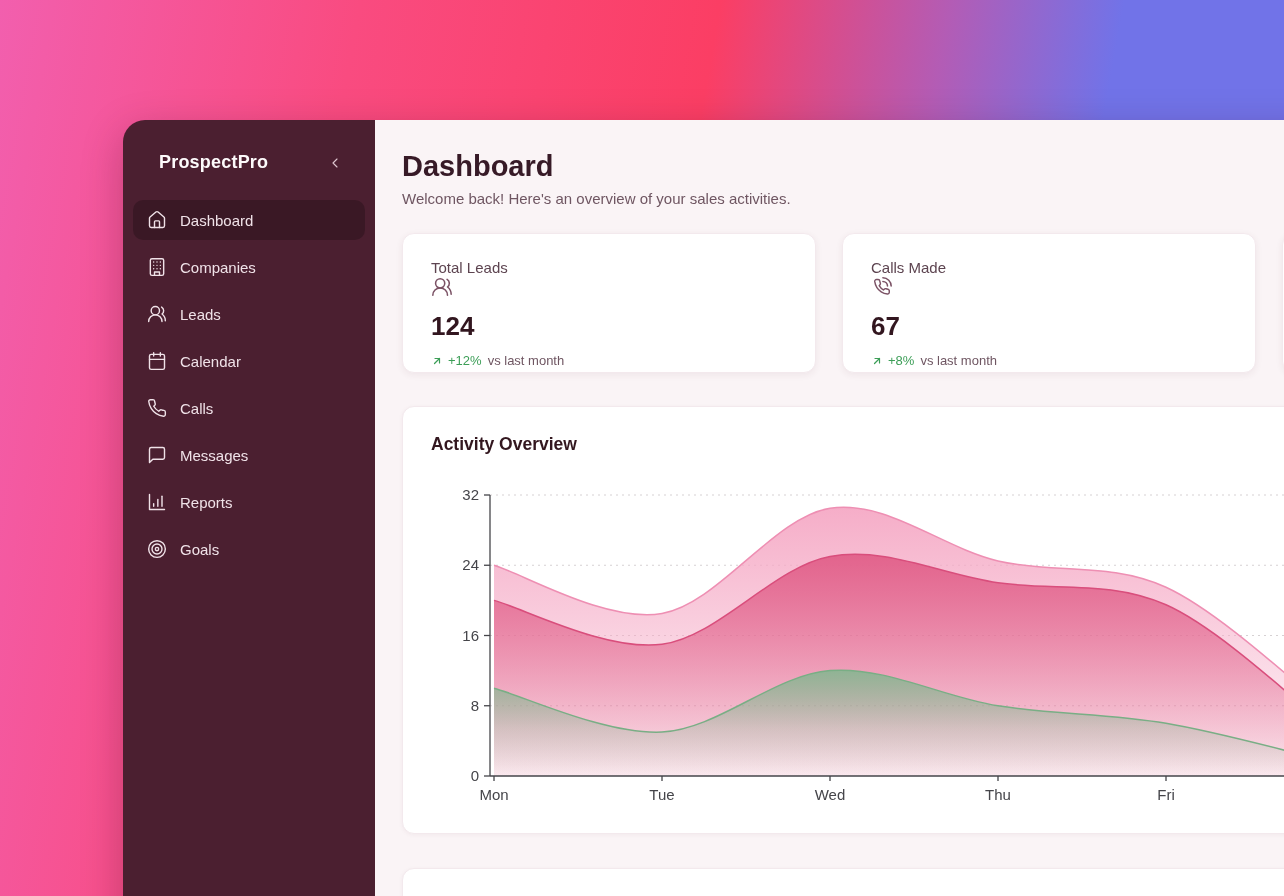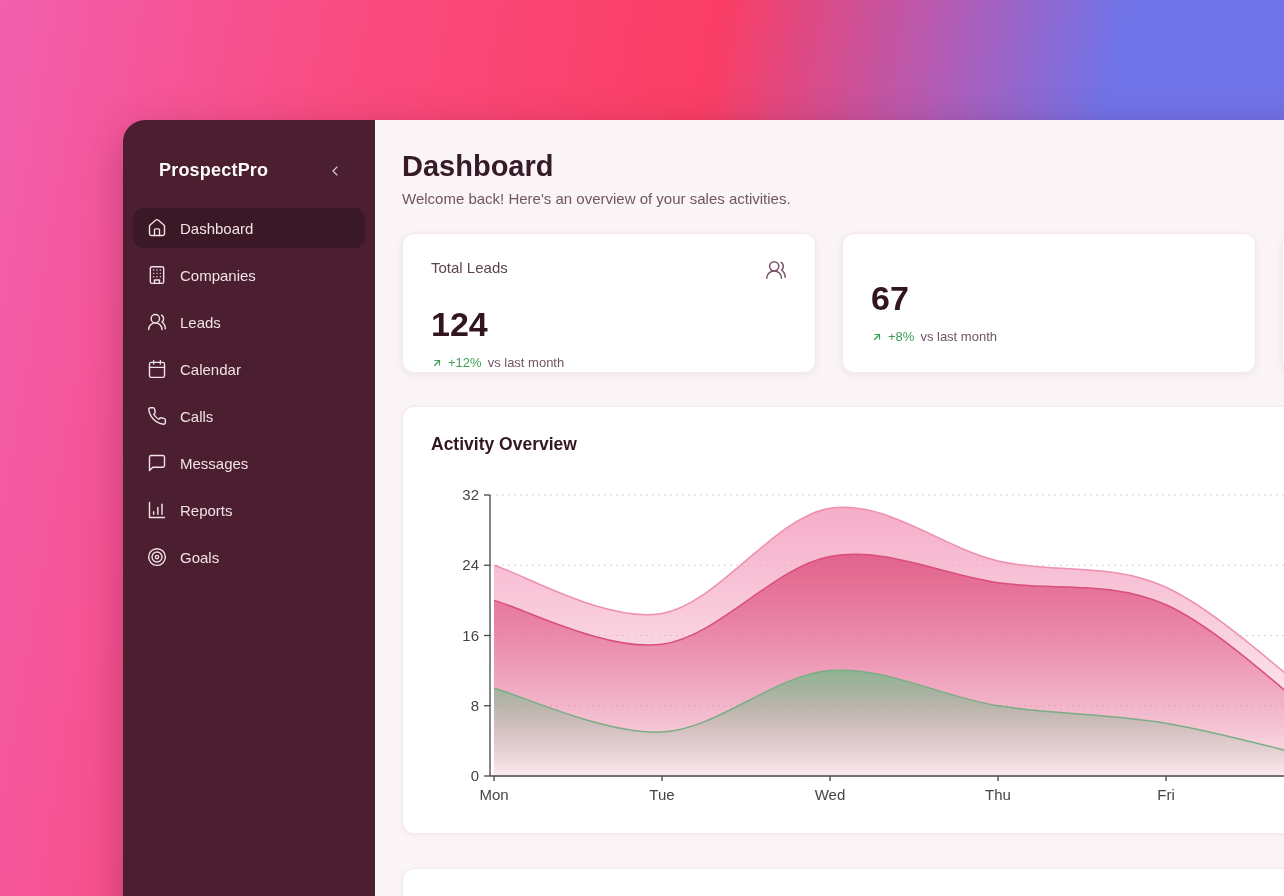--- a/index.html
+++ b/index.html
@@ -17,21 +17,21 @@
   .app {
     position:absolute; left:123px; top:120px; width:1400px; height:900px;
     border-top-left-radius:22px; overflow:hidden; display:flex;
     box-shadow:0 12px 40px rgba(60,10,40,.28);
   }
   
   .sidebar {
     flex:0 0 252px; width:252px; background:var(--sidebar-bg,#4b1f30);
     color:#f2e5eb; display:flex; flex-direction:column;
   }
-  .side-head { display:flex; align-items:center; justify-content:space-between; padding:40px 30px 0 36px; }
+  .side-head { display:flex; align-items:center; justify-content:space-between; padding:32px 30px 0 36px; }
   .brand { font-size:18px; font-weight:700; color:#fdfafb; letter-spacing:.2px; }
   .collapse-btn { background:none; border:none; cursor:pointer; color:#ddc6cf; display:flex; padding:2px; }
   .collapse-btn svg { width:16px; height:16px; }
   .nav { margin-top:27px; padding:0 10px; display:flex; flex-direction:column; gap:7px; }
   .nav-item {
     display:flex; align-items:center; gap:13px; height:40px; padding:0 14px;
     border-radius:10px; font-size:15px; color:#f0e2e8; cursor:pointer;
   }
   .nav-item.active { background:rgba(0,0,0,.22); }
   .nav-item svg { width:20px; height:20px; flex:0 0 20px; }
@@ -39,25 +39,25 @@
   
   .main { flex:1; background:var(--main-bg,#faf4f6); padding:28px 28px 28px 27px; overflow:hidden; }
   .page-title { font-size:29px; font-weight:700; color:var(--title,#371a27); margin-top:2px; }
   .page-sub { font-size:15px; color:var(--muted,#6f5662); margin-top:7px; }
   .stats-row { display:flex; gap:26px; margin-top:26px; }
   .stat-card {
     flex:0 0 414px; width:414px; height:140px; background:#fff; border-radius:12px;
     border:1px solid var(--card-border,#f3e9ed); box-shadow:0 2px 7px rgba(90,40,60,.07);
     padding:25px 28px;
   }
-  .stat-top { display:flex; justify-content:space-between; align-items:flex-start; }
+  .stat-top { display:flex; justify-content:space-between; align-items:flex-start;flex-direction:column; }
   .stat-label { font-size:15px; color:#5d4450; }
   .stat-icon { color:#7b5265; }
   .stat-icon svg { width:22px; height:22px; }
-  .stat-value { font-size:34px; font-weight:700; color:#32161f; margin-top:20px; }
+  .stat-value { font-size:26px; font-weight:700; color:#32161f; margin-top:9px; }
   .stat-trend { margin-top:11px; font-size:13px; color:var(--muted,#6f5662); display:flex; align-items:center; gap:6px; }
   .trend-up { color:var(--trend-green,#3c9e57); display:flex; align-items:center; gap:5px;text-align:center; }
   .trend-up svg { width:12px; height:12px; }
   .chart-card {
     margin-top:33px; width:1062px; background:#fff; border-radius:12px;
     border:1px solid var(--card-border,#f3e9ed); box-shadow:0 1px 4px rgba(90,40,60,.05);
     padding:27px 28px 24px;
   }
   .chart-title { font-size:17.5px; font-weight:700; color:#33171f; }
   #activity-chart { display:block; margin-top:14px; }
@@ -168,20 +168,30 @@
                 <path d="M7 17 17 7"></path>
                 <path d="M8 7h9v9"></path>
               </svg>
             <span>+12%</span>
           </span>
           <span>vs last month</span>
         </div>
       </div>
 
       <div class="stat-card">
+        <div class="stat-top">
+          <span class="stat-label">Calls Made</span>
+          <span class="stat-icon">
+            <svg class="icon-stroke" viewBox="0 0 24 24">
+                <path d="M13 2a9 9 0 0 1 9 9"></path>
+                <path d="M13 6a5 5 0 0 1 5 5"></path>
+                <path d="M18 16.92v2a2 2 0 0 1-2.18 2 16.79 16.79 0 0 1-7.3-2.6 16.5 16.5 0 0 1-5-5A16.79 16.79 0 0 1 .92 6.1 2 2 0 0 1 2.91 4h2a2 2 0 0 1 2 1.72c.11.81.3 1.6.58 2.37a2 2 0 0 1-.45 2.11l-.9.9a13.5 13.5 0 0 0 5 5l.9-.9a2 2 0 0 1 2.11-.45c.77.28 1.56.47 2.37.58A2 2 0 0 1 18 16.92z" transform="translate(3.2 0.2) scale(0.93)"></path>
+              </svg>
+          </span>
+        </div>
         <div class="stat-value">67</div>
         <div class="stat-trend">
           <span class="trend-up">
             <svg class="icon-stroke" viewBox="0 0 24 24" style="stroke-width:2.4">
                 <path d="M7 17 17 7"></path>
                 <path d="M8 7h9v9"></path>
               </svg>
             <span>+8%</span>
           </span>
           <span>vs last month</span>

